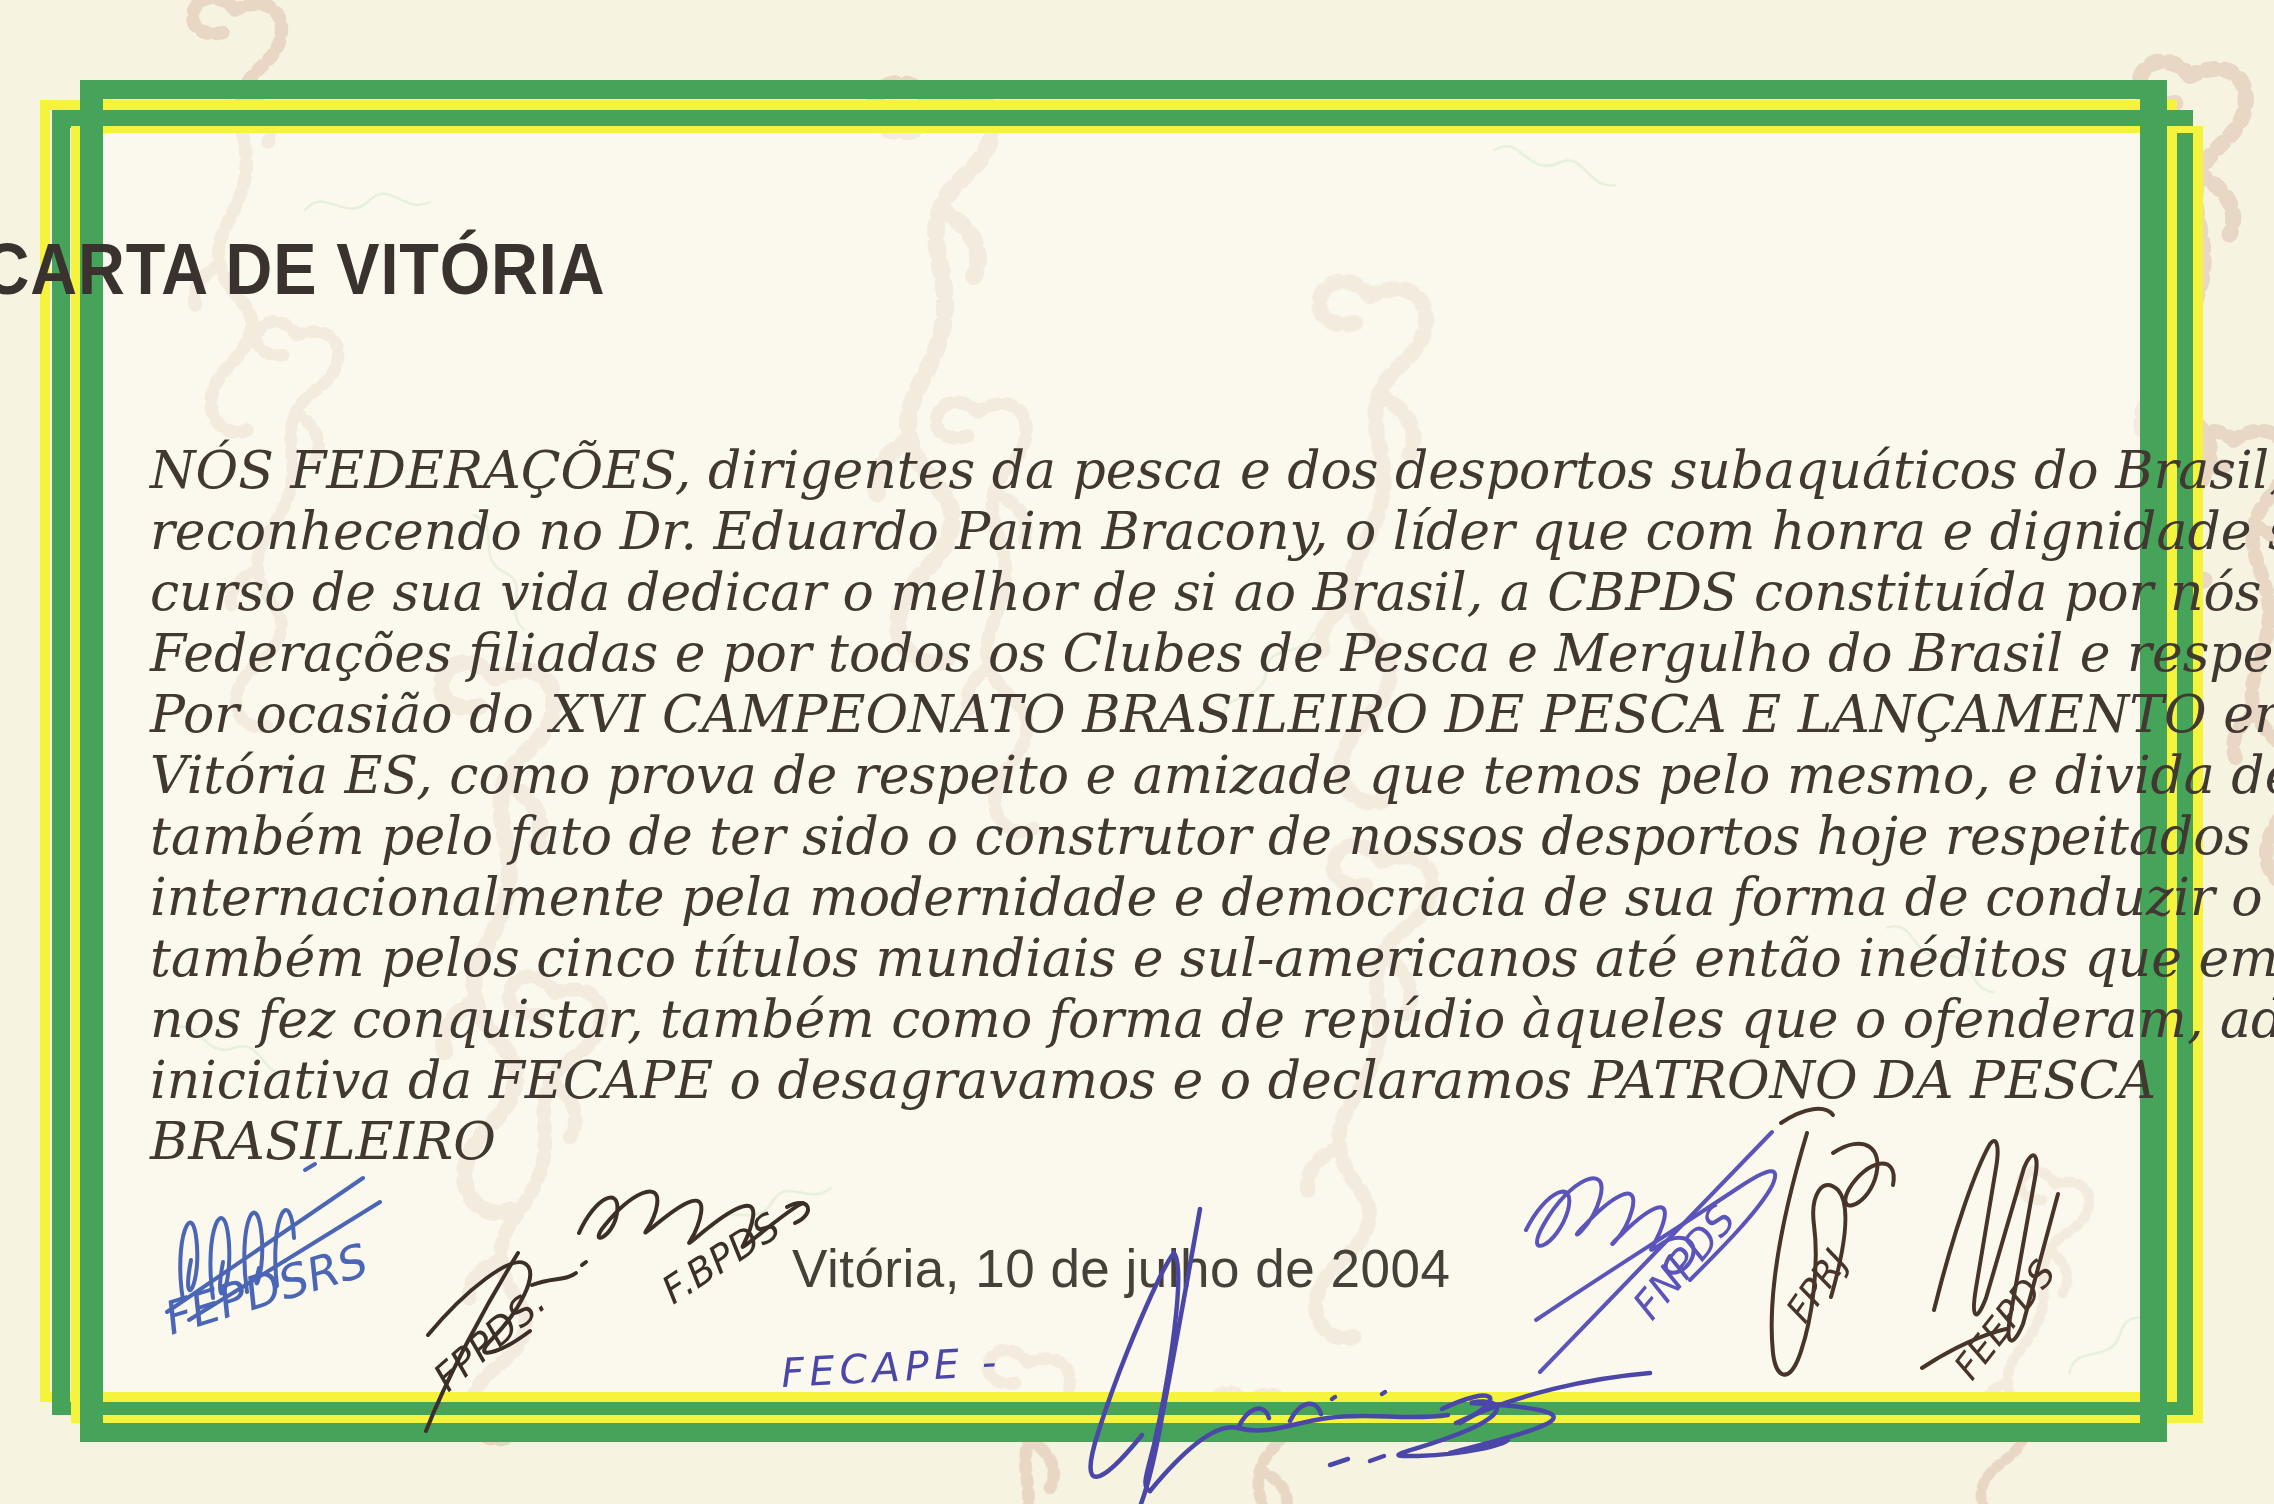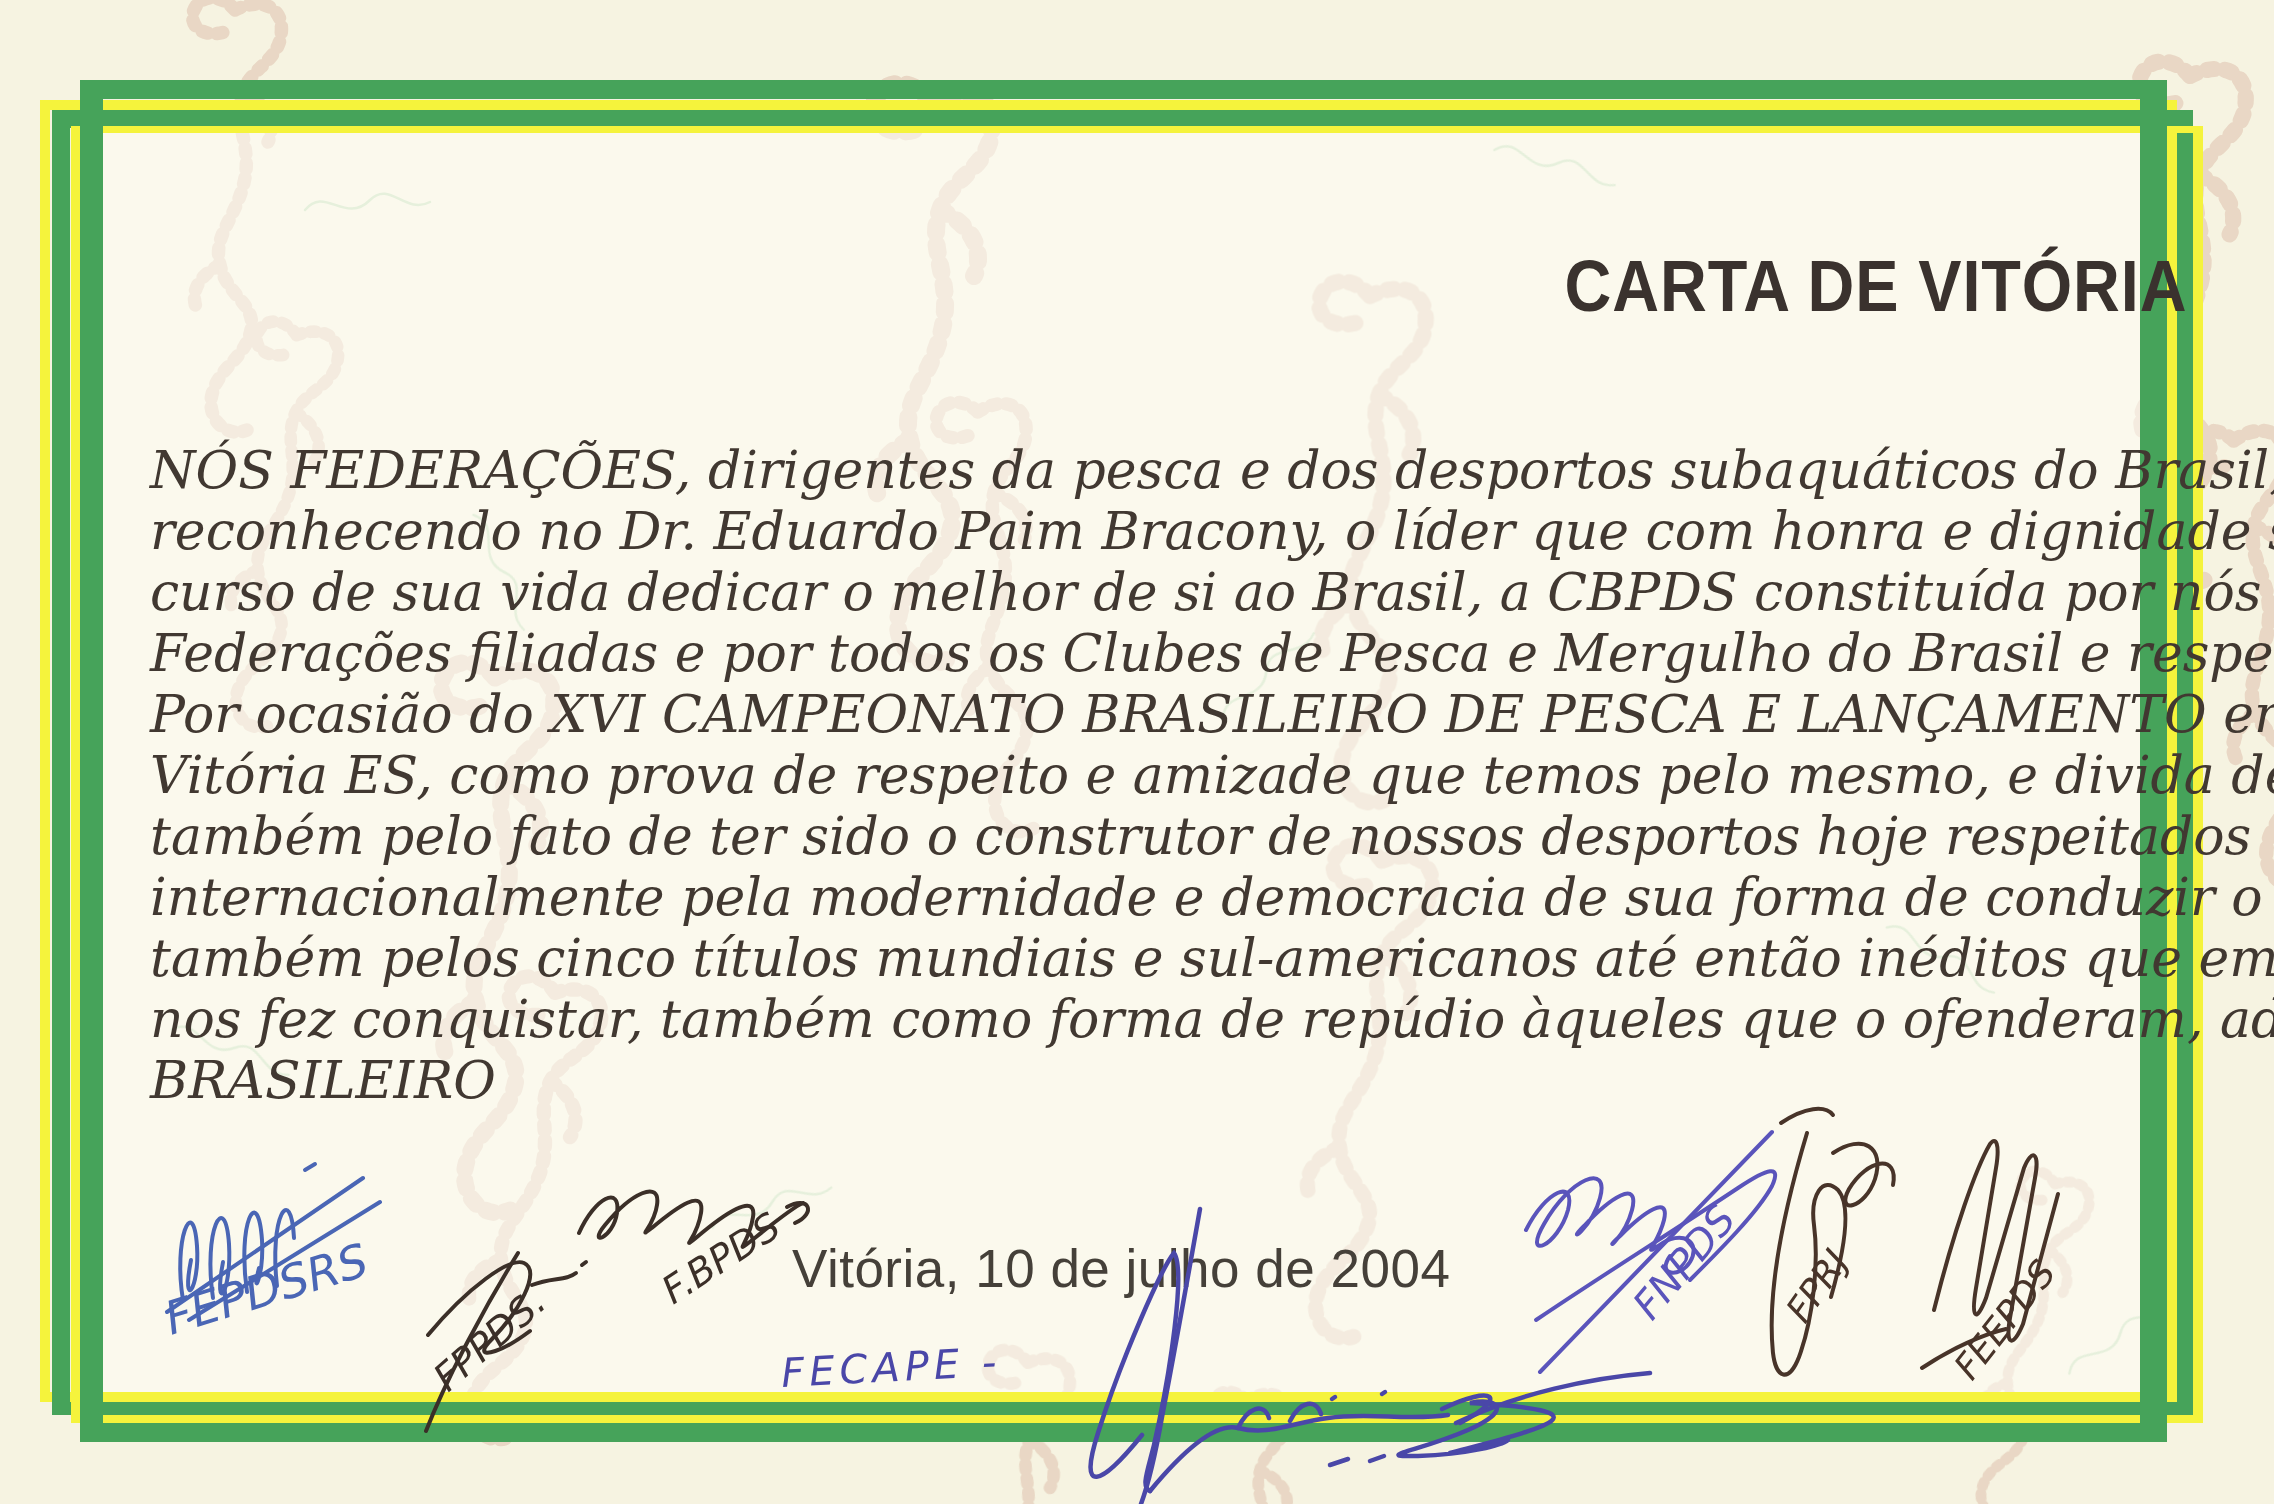--- a/index.html
+++ b/index.html
@@ -20,21 +20,21 @@
   .frame{box-sizing:border-box;background:transparent;border-style:solid;}
   #frame-yellow-outer{left:40px;top:100px;width:2137px;height:1302px;
     border-width:10px 10px 10px 10px;}
   #frame-green-outer{left:52px;top:110px;width:2141px;height:1305px;
     border-width:18px 16px 13px 18px;}
   #frame-yellow-inner{left:71px;top:126px;width:2132px;height:1297px;
     border-width:7px 10px 8px 9px;}
   #frame-green-inner{left:80px;top:80px;width:2087px;height:1362px;
     border-width:19px 27px 19px 23px;}
   
-  #title-row{left:0;right:0;top:245px;text-align:right;}
+  #title-row{left:0;right:0;top:228px;text-align:left;}
   #title-row .t{
     display:inline-block;
     font-family:"Liberation Sans", sans-serif;
     font-weight:bold;font-size:72px;color:#3a322e;
     transform:translateX(-52px) scaleX(0.9);
     letter-spacing:1px;white-space:nowrap;
   }
   
   #body-text{left:150px;top:440px;width:1968px;color:#413831;}
   .body-line{
@@ -105,20 +105,21 @@
   <div class="body-line">NÓS FEDERAÇÕES, dirigentes da pesca e dos desportos subaquáticos do Brasil,</div>
   <div class="body-line">reconhecendo no Dr. Eduardo Paim Bracony, o líder que com honra e dignidade soube no</div>
   <div class="body-line">curso de sua vida dedicar o melhor de si ao Brasil, a CBPDS constituída por nós suas</div>
   <div class="body-line">Federações filiadas e por todos os Clubes de Pesca e Mergulho do Brasil e respectivos atletas,</div>
   <div class="body-line">Por ocasião do XVI CAMPEONATO BRASILEIRO DE PESCA E LANÇAMENTO em</div>
   <div class="body-line">Vitória ES, como prova de respeito e amizade que temos pelo mesmo, e divida de gratidão</div>
   <div class="body-line">também pelo fato de ter sido o construtor de nossos desportos hoje respeitados</div>
   <div class="body-line">internacionalmente pela modernidade e democracia de sua forma de conduzir o esporte,</div>
   <div class="body-line">também pelos cinco títulos mundiais e sul-americanos até então inéditos que em sua gestão</div>
   <div class="body-line">nos fez conquistar, também como forma de repúdio àqueles que o ofenderam, aderindo a</div>
+  <div class="body-line">iniciativa da FECAPE o desagravamos e o declaramos PATRONO DA PESCA</div>
   <div class="body-line last">BRASILEIRO</div>
 </div>
 
 <div id="date-line" class="abs">Vitória, 10 de julho de 2004</div>
 
 <div class="abs sig" style="left:155px;top:1150px">
   <svg width="230" height="230" viewBox="0 0 230 230">
     <g fill="none" stroke="#4a66b5" stroke-width="4" stroke-linecap="round">
       <path d="M28,150 C18,90 38,42 42,96 C45,140 26,162 36,110"></path>
       <path d="M58,148 C48,80 70,38 74,94 C77,144 58,166 68,112"></path>

